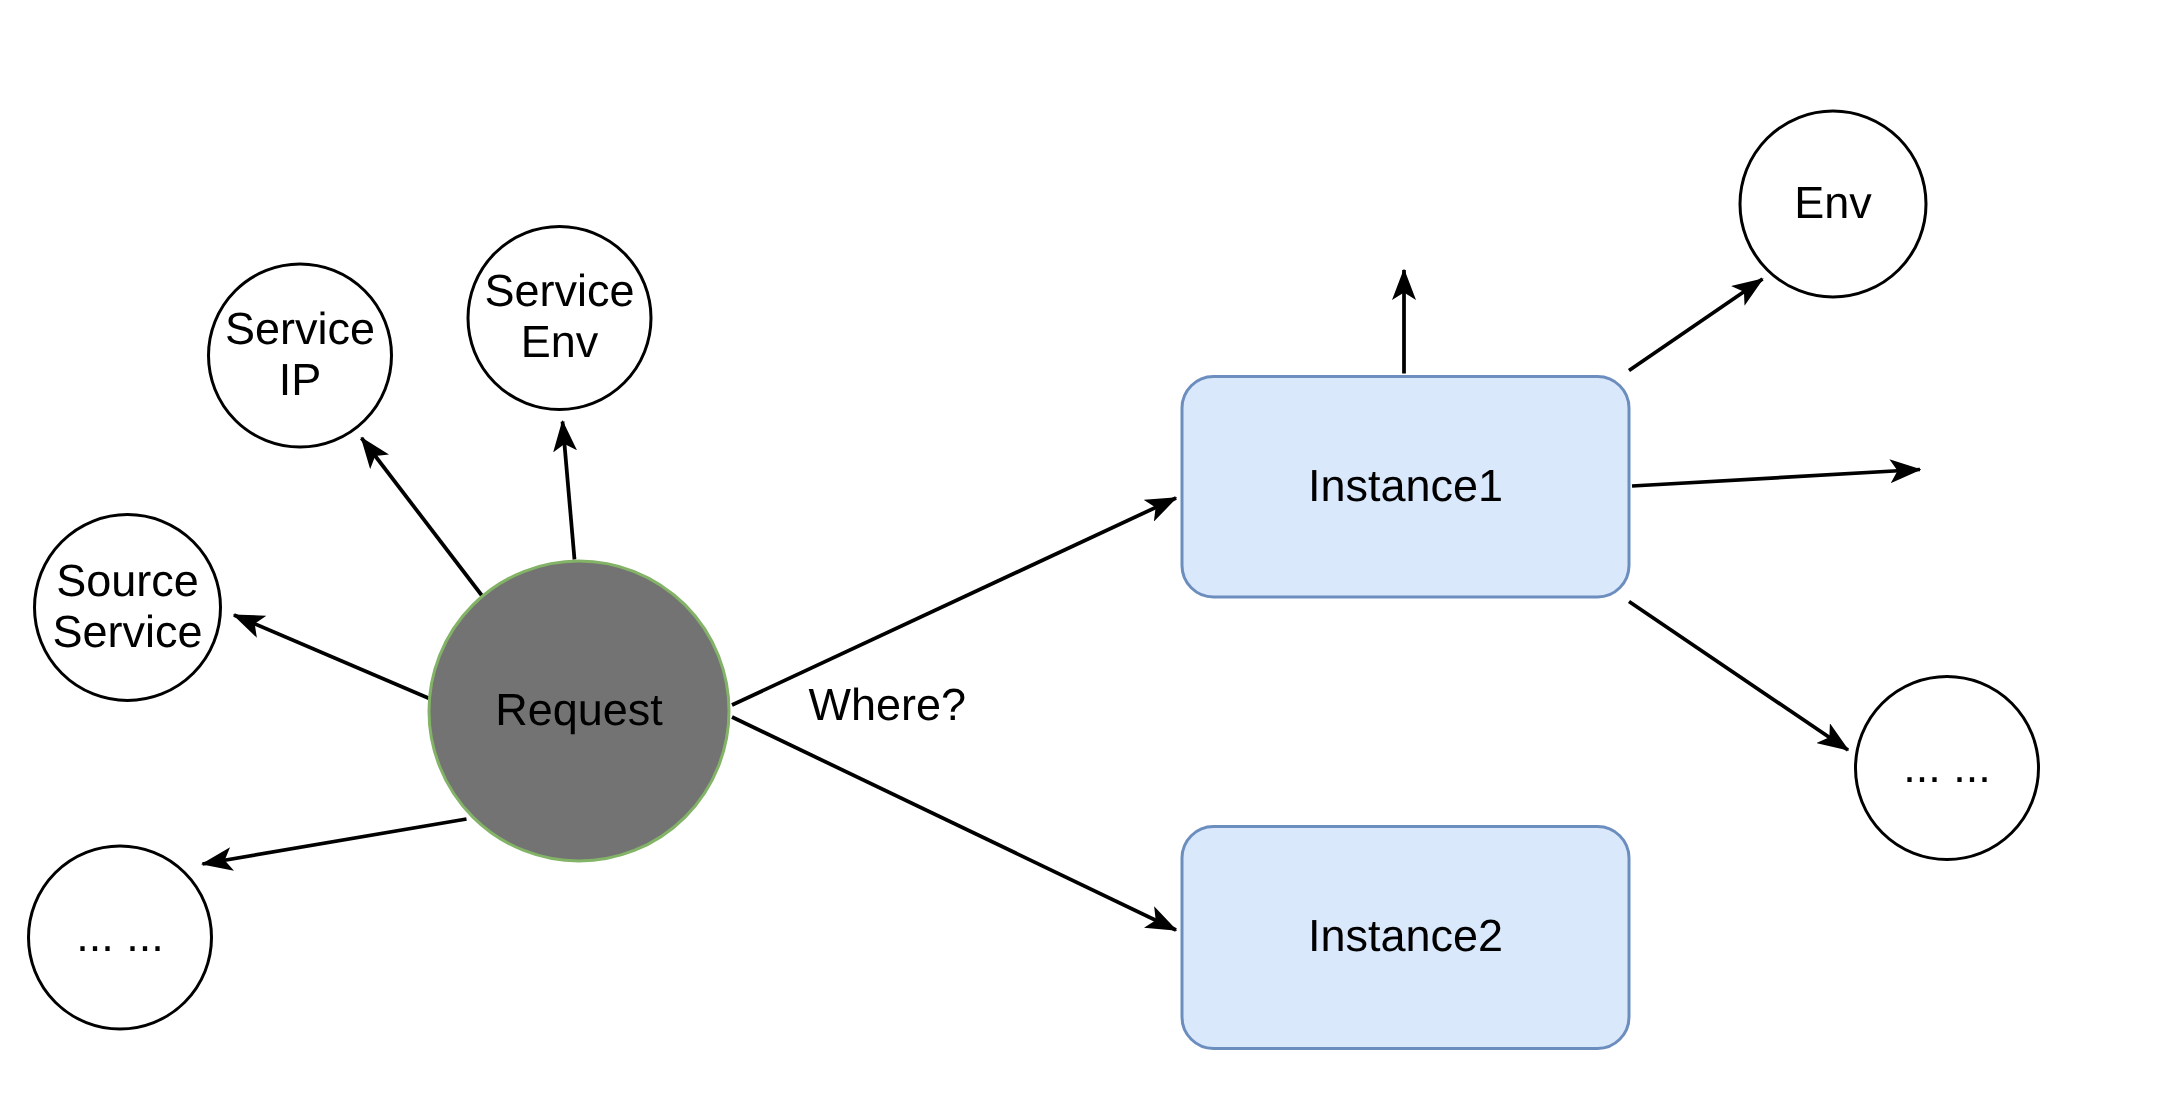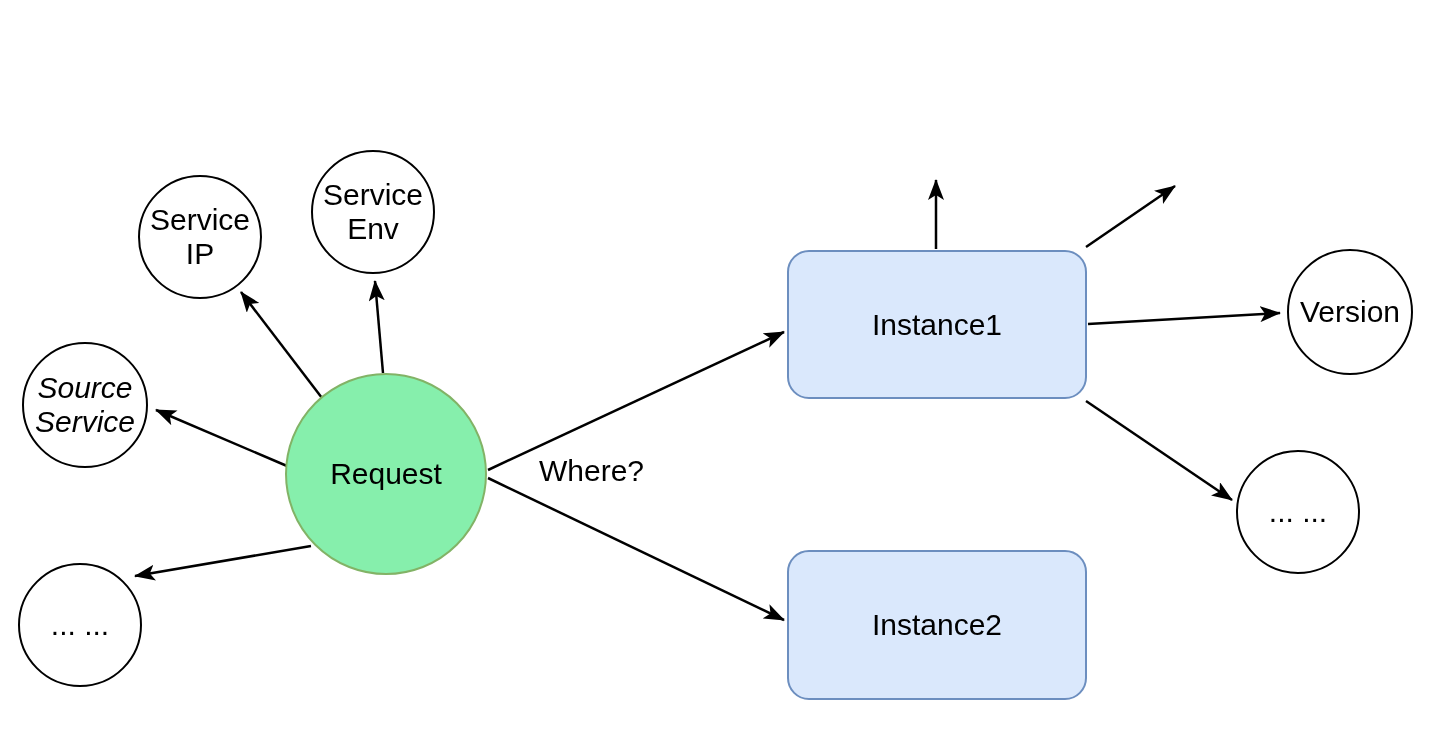--- a/index.html
+++ b/index.html
@@ -38,21 +38,21 @@
     border-radius: 50%;
     background: #ffffff;
     border: 2.5px solid #000000;
   }
   .rect {
     border-radius: 22px;
     background: #dae8fc;
     border: 2.5px solid #6c8ebf;
   }
   .request {
-    background: #86efac;
+    background: #737373;
     border: 2.5px solid #82b366;
   }
   .edge-label {
     position: absolute;
     font-size: 30px;
     color: #000000;
     white-space: nowrap;
   }
 </style>
 </head>
@@ -81,45 +81,45 @@
   </svg>
 
   <div class="node circle" style="left:138px; top:175px; width:124px; height:124px;">
     <span>Service IP</span>
   </div>
 
   <div class="node circle" style="left:311px; top:150px; width:124px; height:124px;">
     <span>Service Env</span>
   </div>
 
-  <div class="node circle" style="left:22px; top:342px; width:126px; height:126px;font-style:italic;">
+  <div class="node circle" style="left:22px; top:342px; width:126px; height:126px;">
     <span>Source Service</span>
   </div>
 
   <div class="node circle" style="left:18px; top:563px; width:124px; height:124px;">
     <span>... ...</span>
   </div>
 
   <div class="node circle request" style="left:285px; top:373px; width:202px; height:202px;">
     <span>Request</span>
   </div>
 
   <div class="node rect" style="left:787px; top:250px; width:300px; height:149px;">
     <span>Instance1</span>
   </div>
 
   <div class="node rect" style="left:787px; top:550px; width:300px; height:150px;">
     <span>Instance2</span>
   </div>
 
 
+  <div class="node circle" style="left:1159px; top:73px; width:126px; height:126px;">
+    <span>Env</span>
+  </div>
 
-  <div class="node circle" style="left:1287px; top:249px; width:126px; height:126px;">
-    <span>Version</span>
-  </div>
 
   <div class="node circle" style="left:1236px; top:450px; width:124px; height:124px;">
     <span>... ...</span>
   </div>
 
   <div class="edge-label" style="left:539px; top:454px;">Where?</div>
 
 </div>
 
 </body></html>

